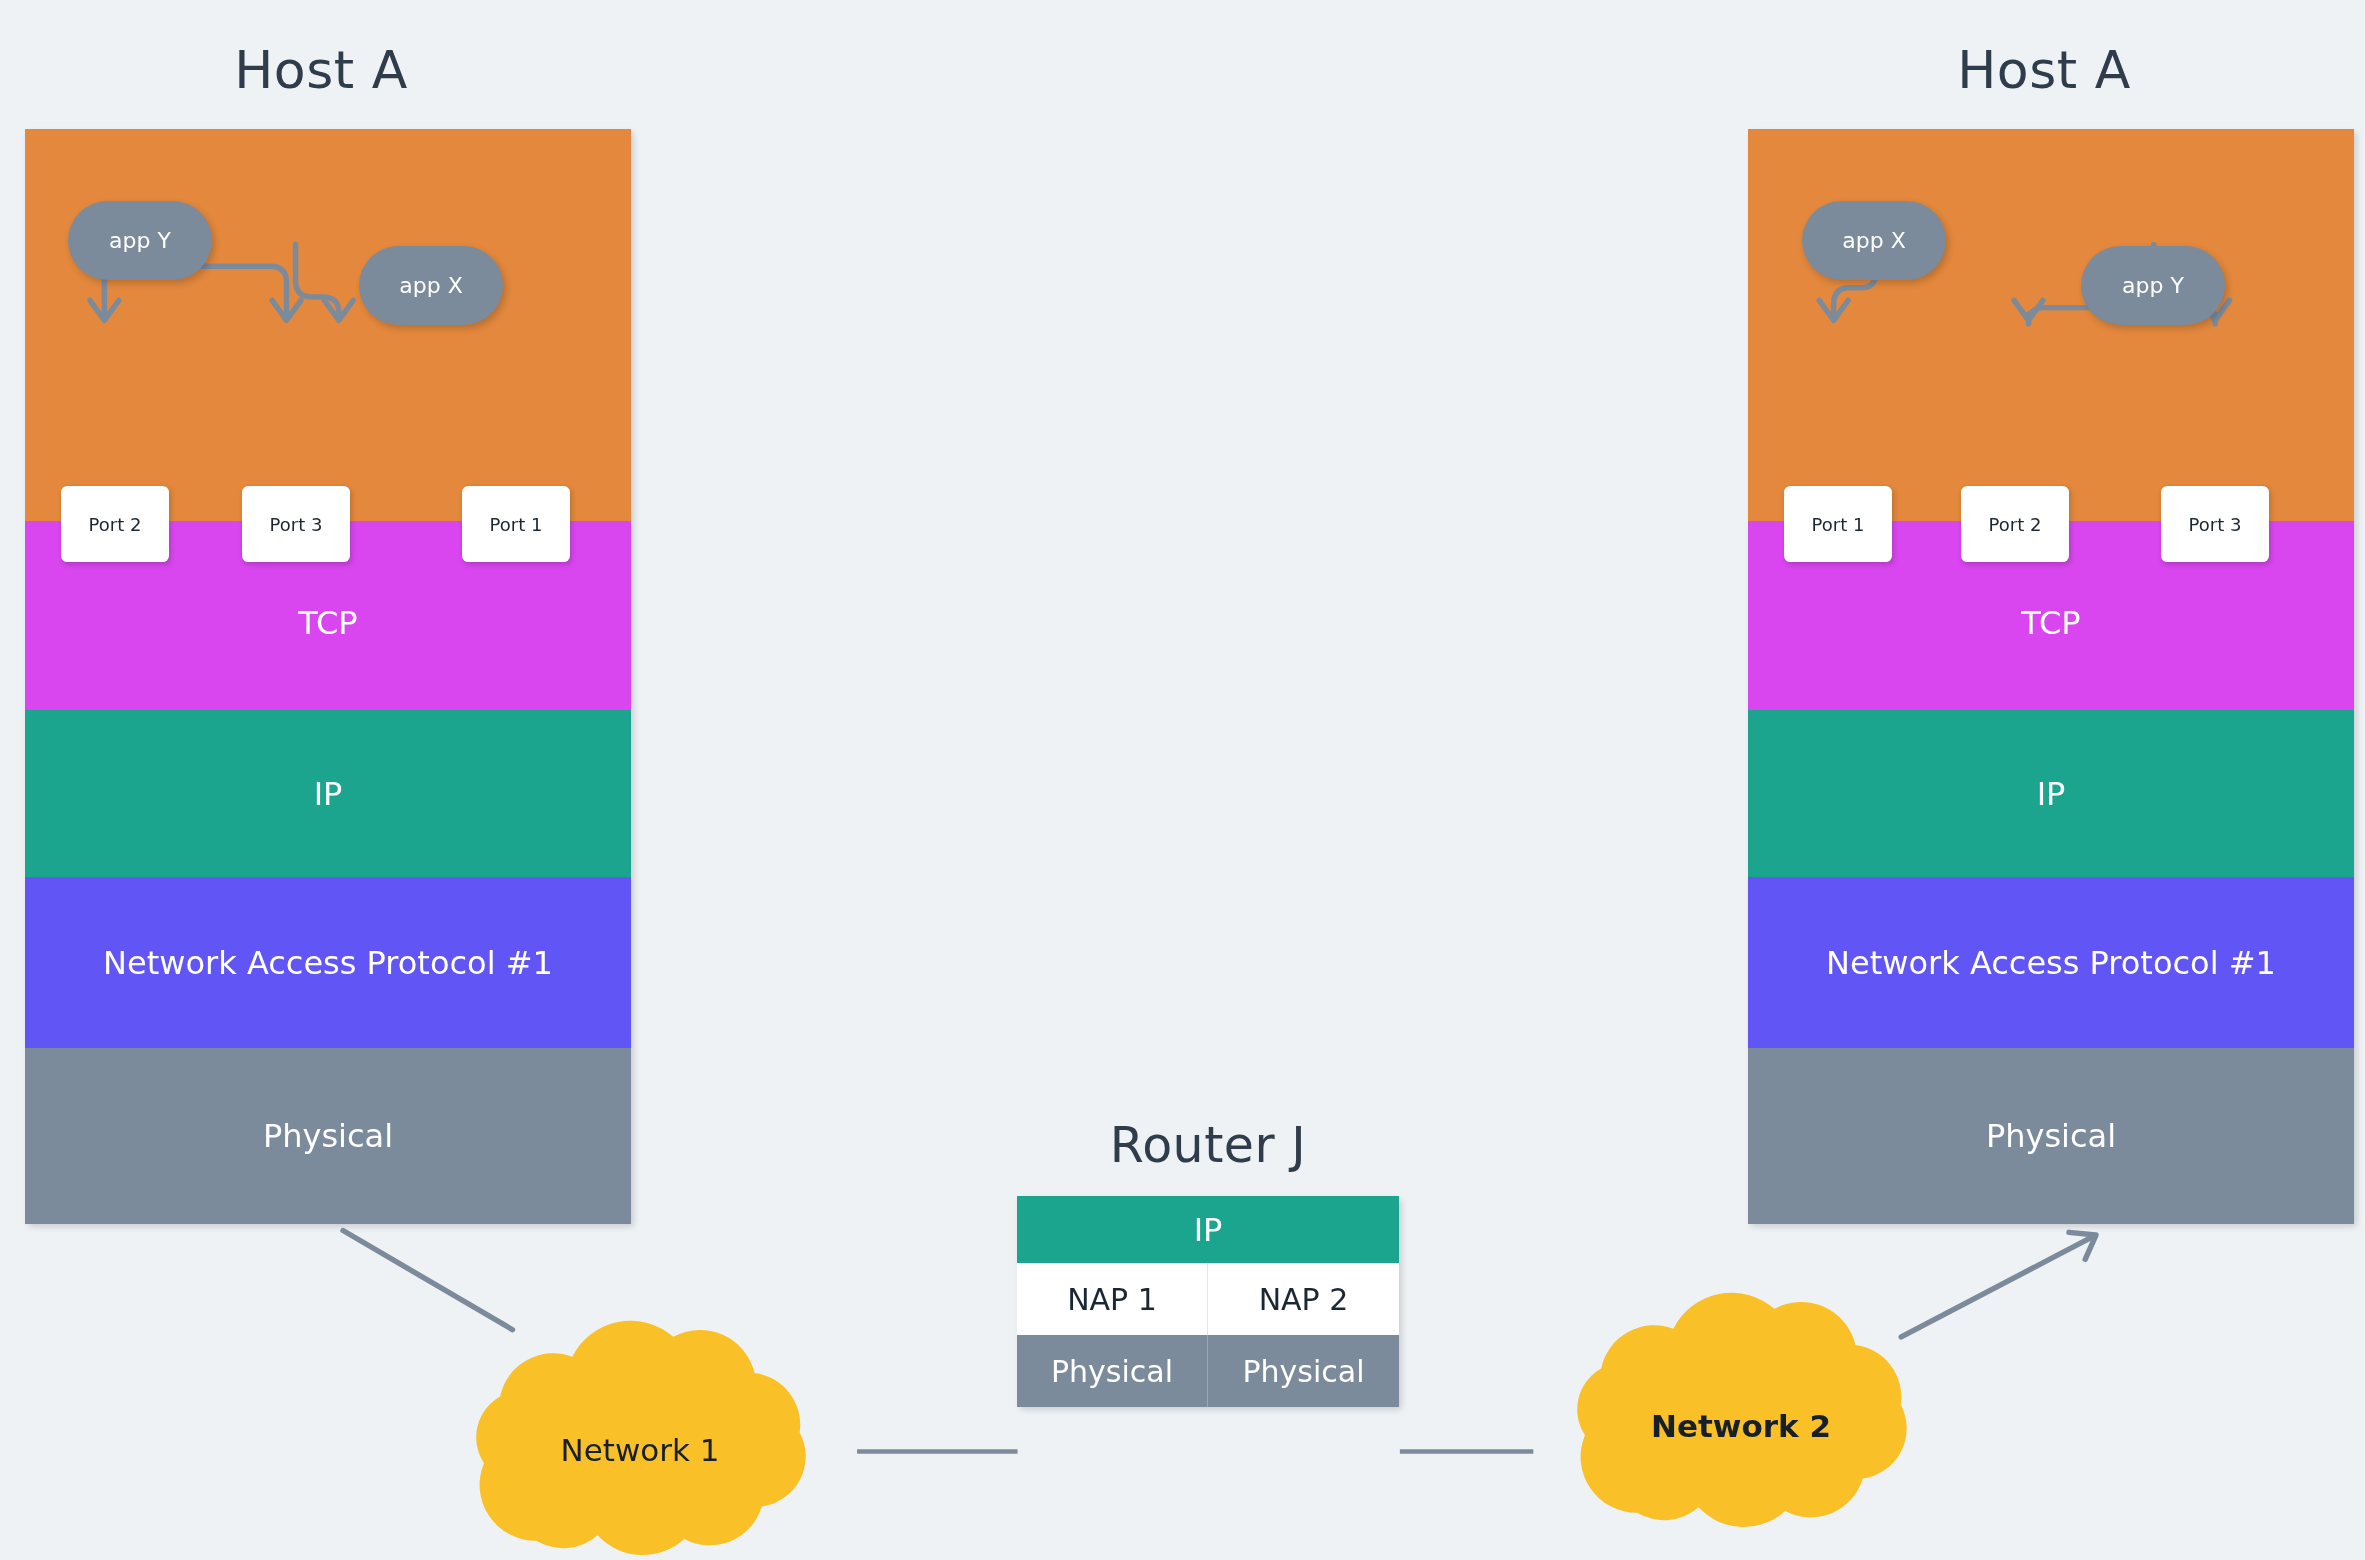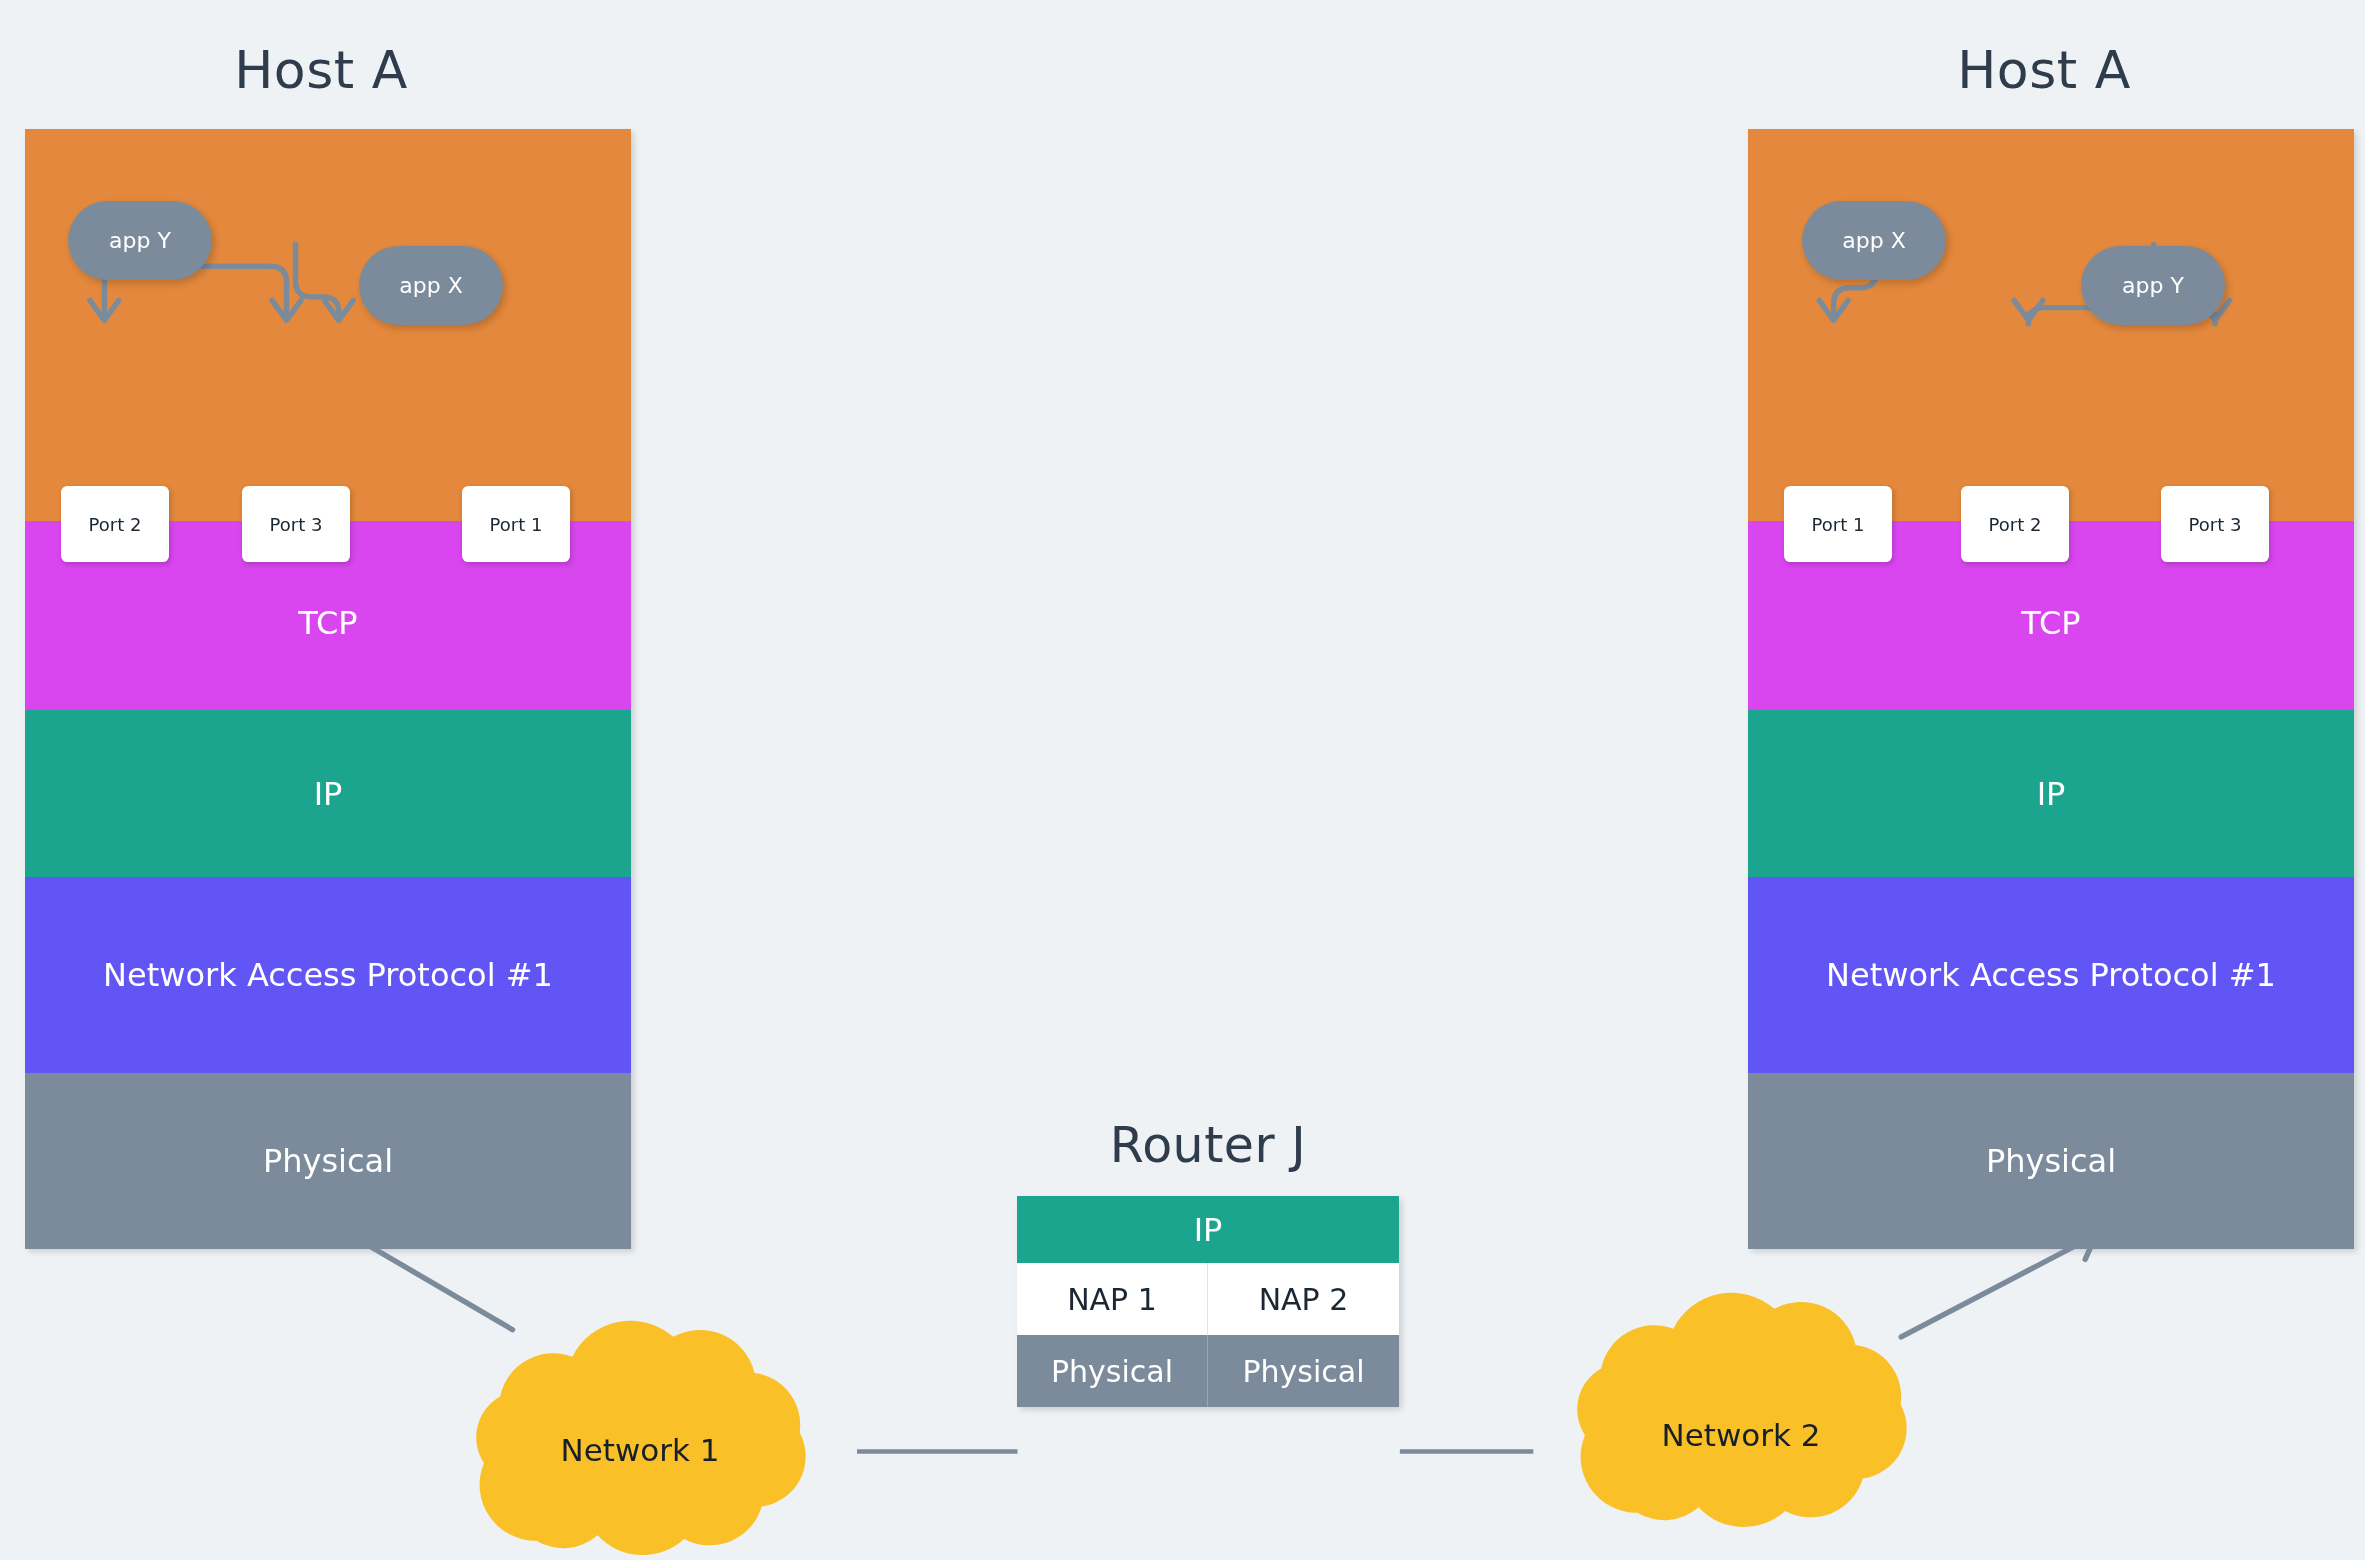--- a/index.html
+++ b/index.html
@@ -43,21 +43,21 @@
     display: flex;
     align-items: center;
     justify-content: center;
     color: #ffffff;
     font-size: 32px;
     box-sizing: border-box;
   }
   .layer-app      { height: 392px; background: #e3883c; }
   .layer-tcp      { height: 189px; background: #d946ef; align-items: flex-start; padding-top: 83px; }
   .layer-ip       { height: 167px; background: #1ba58f; }
-  .layer-nap      { height: 196px; background: #6255f5; }
+  .layer-nap      { height: 171px; background: #6255f5; }
   .layer-physical { height: 176px; background: #7c8b9b; }
 
   .layer-label {
     position: relative;
     z-index: 2;
     font-size: 32px;
     color: #ffffff;
     white-space: nowrap;
   }
   .layer-tcp .layer-label { font-size: 32px; }
@@ -343,21 +343,21 @@
         a 60 60 0 0 1 80 -44
         a 72 72 0 0 1 112 -22
         a 62 62 0 0 1 90 40
         a 58 58 0 0 1 50 66
         a 56 56 0 0 1 -42 82
         a 60 60 0 0 1 -86 36
         a 68 68 0 0 1 -96 -4
         a 58 58 0 0 1 -68 6
         Z"></path>
     </svg>
-    <div class="cloud-label" style="top:130px;">Network 2</div>
+    <div class="cloud-label" style="top:121px;font-weight:bold;">Network 2</div>
   </div>
 
   <svg class="link-svg" viewBox="0 0 2623 1730" width="2366" height="1560">
 
     <line class="link-arrow" x1="380" y1="1338" x2="568" y2="1448"></line>
 
     <line class="link-line" x1="950" y1="1583" x2="1128" y2="1583"></line>
 
     <line class="link-line" x1="1552" y1="1583" x2="1700" y2="1583"></line>
 

